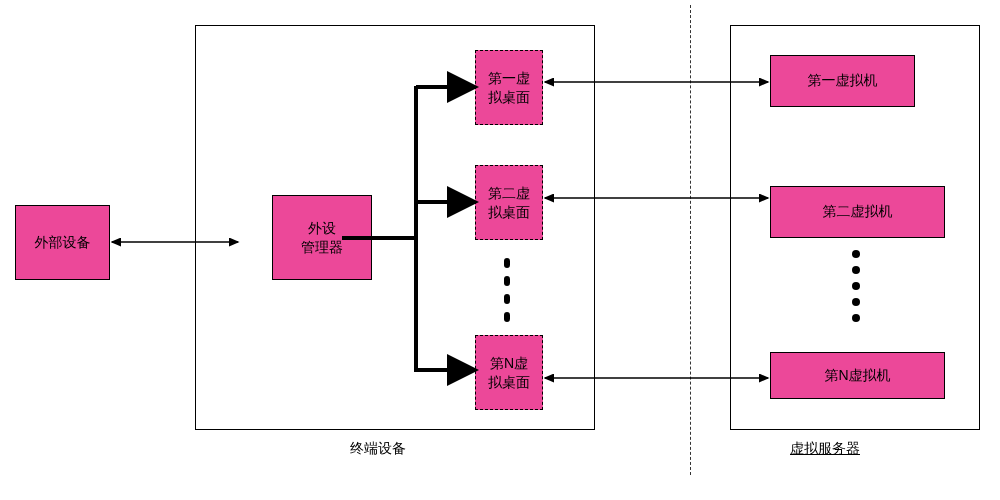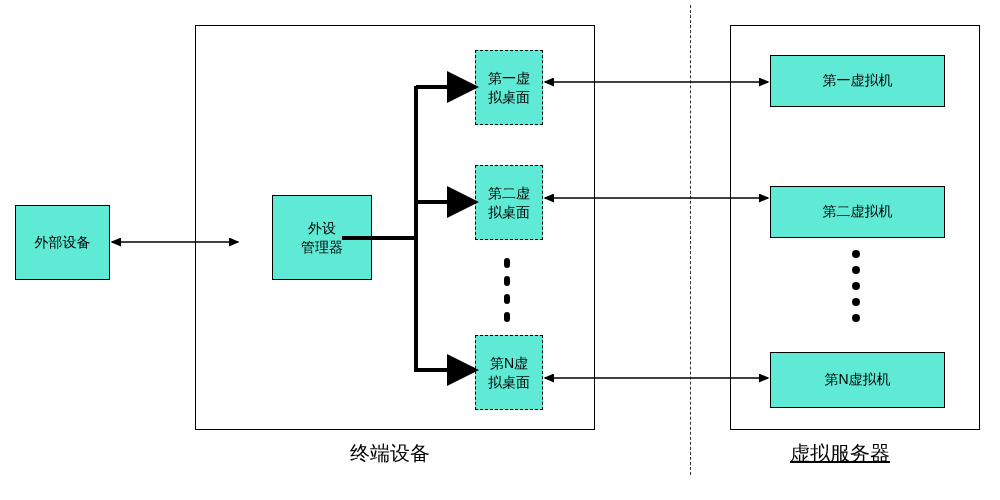--- a/index.html
+++ b/index.html
@@ -7,35 +7,35 @@
       width: 1000px;
       height: 500px;
       background: #fff;
       position: relative;
       font-family: "SimSun", "Microsoft YaHei", sans-serif;
       font-size: 14px;
     }
     .box {
       position: absolute;
       border: 1.5px solid #000;
-      background: #5eead4;
+      background: #ec4899;
       display: flex;
       align-items: center;
       justify-content: center;
       text-align: center;
     }
     .dashed { border-style: dashed; border-width: 1px; }
     .container-box {
       position: absolute;
       border: 1.5px solid #000;
       background: transparent;
     }
     .label {
       position: absolute;
-      font-size: 20px;
+      font-size: 14px;
     }
     .vline-dashed {
       position: absolute;
       border-left: 1.5px dashed #333;
       width: 0;
     }
     svg.connector {
       position: absolute;
       overflow: visible;
     }
@@ -85,27 +85,27 @@
 <div class="vdots small" style="left:504px; top:258px;">
   <span class="dot"></span>
     <span class="dot"></span>
     <span class="dot"></span>
     <span class="dot"></span>
 </div>
 
 <div class="container-box" style="left:730px; top:25px; width:250px; height:405px;"></div>
 <div class="label" style="left:790px; top:440px;text-decoration:underline;">虚拟服务器</div>
 
-<div class="box" style="left:770px; top:55px; width:175px; height:52px;">
+<div class="box" style="left:770px; top:55px; width:145px; height:52px;">
   <span>第一虚拟机</span>
 </div>
 <div class="box" style="left:770px; top:172px; width:175px; height:52px;margin-top:14px;">
   <span>第二虚拟机</span>
 </div>
-<div class="box" style="left:770px; top:352px; width:175px; height:56px;">
+<div class="box" style="left:770px; top:352px; width:175px; height:47px;">
   <span>第N虚拟机</span>
 </div>
 
 <div class="vdots" style="left:852px; top:250px;">
   <span class="dot"></span>
     <span class="dot"></span>
     <span class="dot"></span>
     <span class="dot"></span>
     <span class="dot"></span>
 </div>

